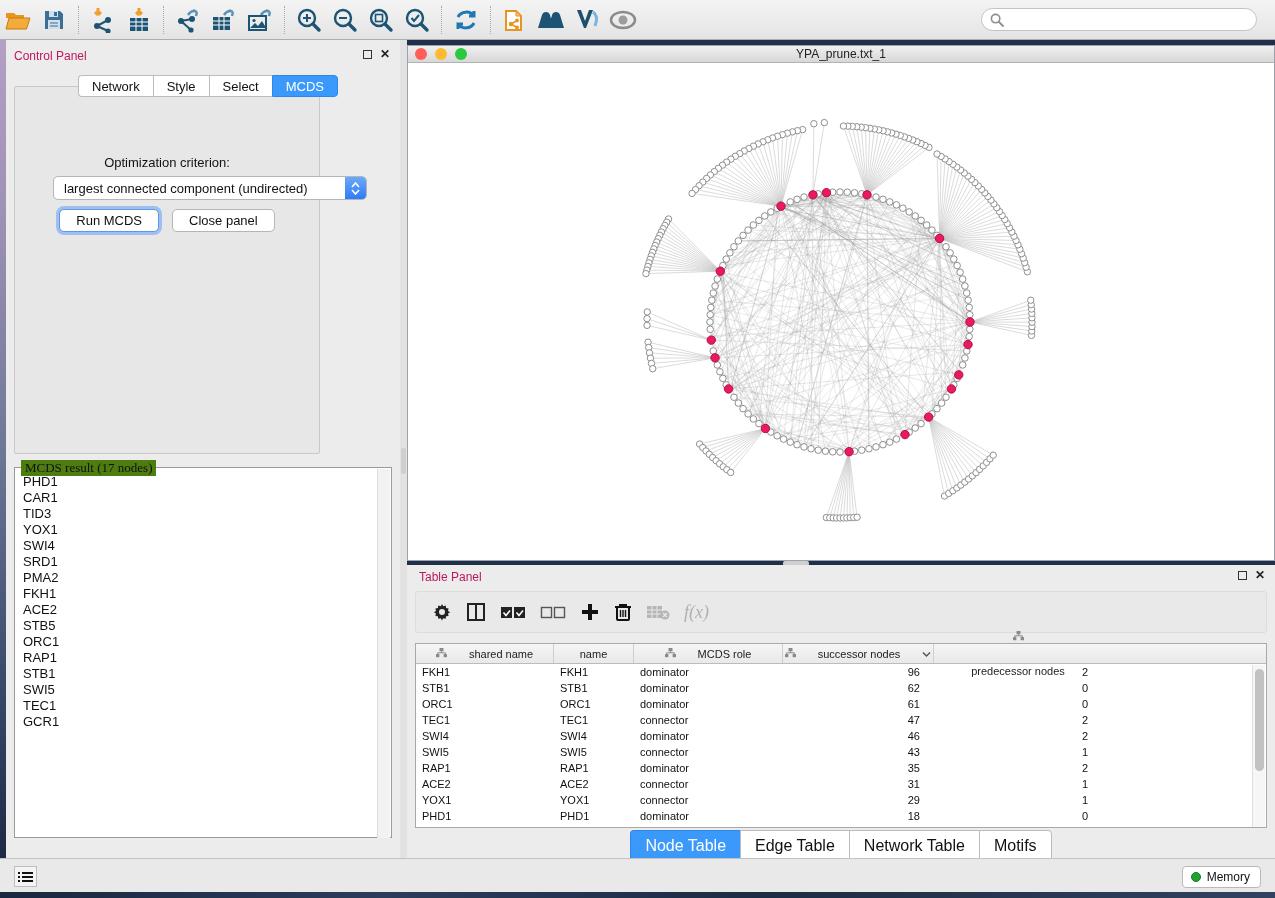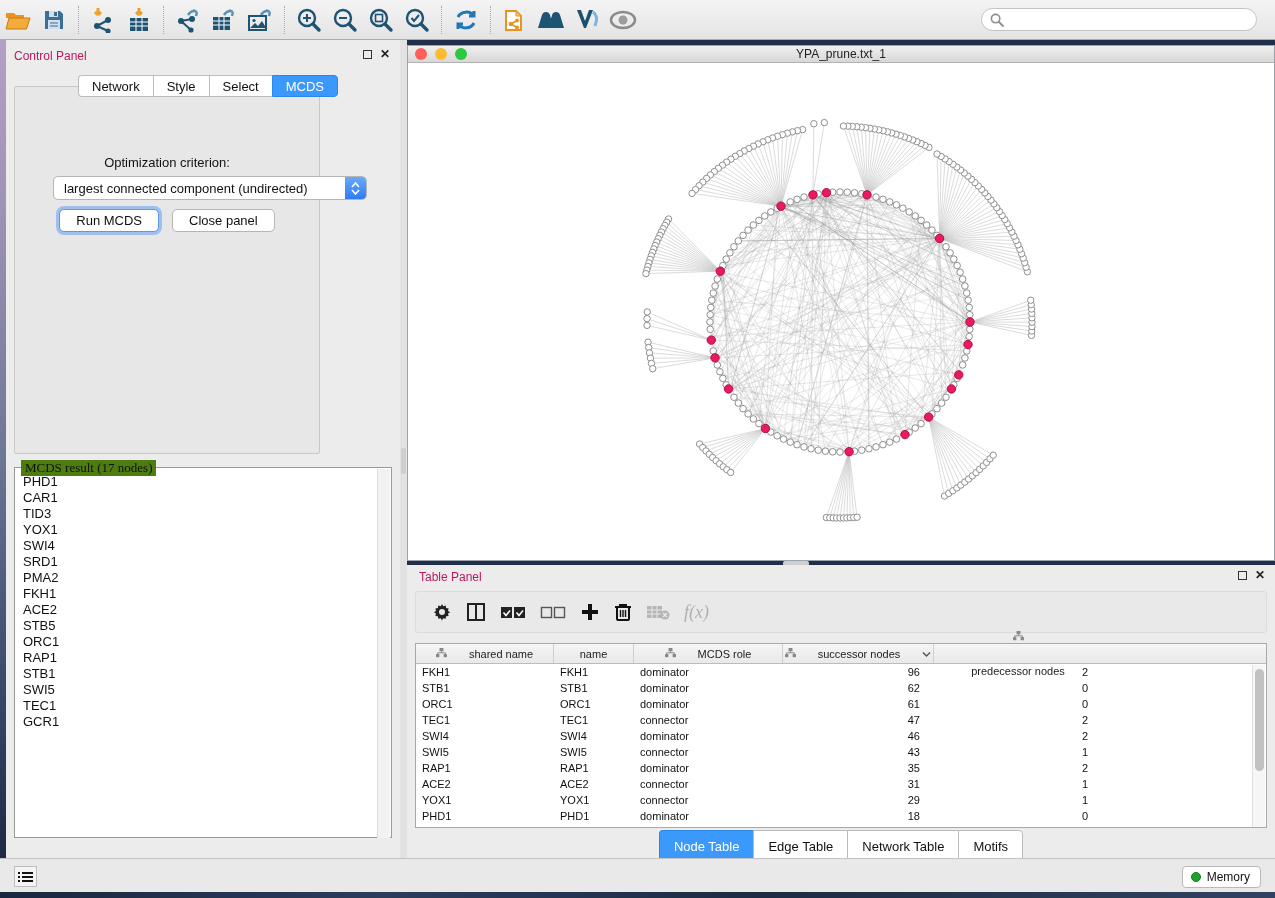--- a/index.html
+++ b/index.html
@@ -89,21 +89,21 @@
   .gh-cell:nth-child(5){ width:168px; border-right:none;flex-direction:column; }
   .grid-body { position:absolute; left:0; top:20px; width:836px; height:163px; overflow:hidden; }
   .grow { display:flex; height:16px; }
   .gcell { font-size:11px; color:#111; line-height:16px; padding:0 6px; white-space:nowrap; overflow:hidden; }
   .gcell.c0{ width:138px; } .gcell.c1{ width:80px; } .gcell.c2{ width:149px; }
   .gcell.c3{ width:151px; text-align:right; padding-right:14px; } .gcell.c4{ width:168px; text-align:right; padding-right:14px; }
   .grid-scroll { position:absolute; right:1px; top:21px; width:13px; height:162px; background:#f6f6f6; border-left:1px solid #e0e0e0; }
   .grid-thumb { position:absolute; left:2px; top:4px; width:9px; height:102px; background:#c2c2c2; border-radius:5px; }
   .tp-tabs { position:absolute; left:0; top:265px; width:100%; display:flex; justify-content:center; }
   .tp-tab { height:32px; padding:0 14px; background:#fff; border:1px solid #bcbcbc; border-right:none;
-    font-size:13px; color:#111; display:flex; align-items:center; }
+    font-size:16px; color:#111; display:flex; align-items:center; }
   .tp-tab:first-child { border-radius:4px 0 0 4px; }
   .tp-tab:last-child { border-right:1px solid #bcbcbc; border-radius:0 4px 4px 0; }
   .tp-tab.active { background:#3b99fc; border-color:#2e86ea; color:#fff; }
 
   
   .statusbar { position:absolute; left:0px; top:858px; width:1275px; height:34px; background:#e9e9e9;
     border-top:1px solid #c2c2c2; }
   .list-btn { position:absolute; left:14px; top:7px; width:23px; height:21px; background:#f4f4f4;
     border:1px solid #bdbdbd; display:flex; align-items:center; justify-content:center; }
   .memory-btn { position:absolute; right:14px; top:7px; height:22px; padding:0 10px 0 8px; background:#fff;

